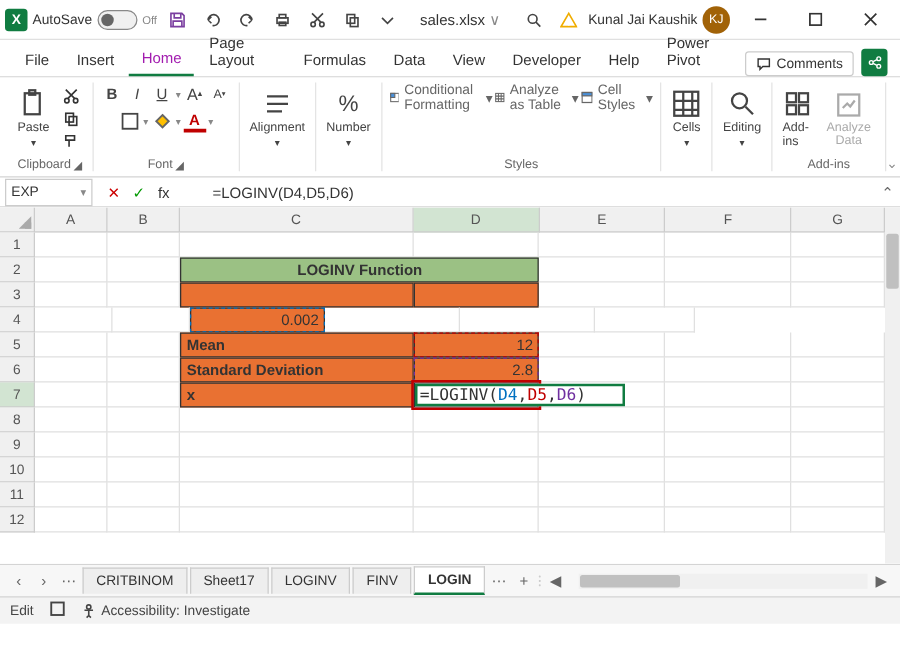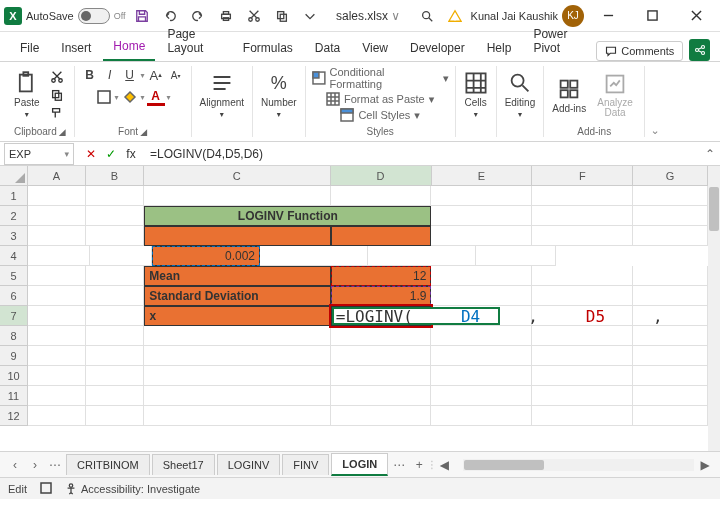--- a/index.html
+++ b/index.html
@@ -37,21 +37,21 @@
   .small-btn { width: 22px; height: 16px; display: flex; align-items: center; justify-content: center; font-size: 11px; border: none; background: none; }
   .font-row { display: flex; gap: 2px; align-items: center; }
   .font-btn { width: 18px; height: 18px; display: flex; align-items: center; justify-content: center; font-size: 12px; color: #444; }
   .launcher { font-size: 9px; color: #666; }
   
   
   .formula-area { height: 24px; display: flex; align-items: center; border-bottom: 1px solid #d4d4d4; }
   .name-box { width: 70px; height: 22px; border: 1px solid #ccc; margin: 0 4px; padding: 0 4px; font-size: 11px; display: flex; align-items: center; justify-content: space-between; }
   .fb-btns { display: flex; gap: 2px; padding: 0 4px; }
   .fb-btn { width: 18px; height: 18px; display: flex; align-items: center; justify-content: center; font-size: 12px; }
-  .formula-input { flex: 1; padding: 0 6px; font-size: 12px; }
+  .formula-input { flex: 1; padding: 0 6px; font-size: 12px; margin-left: 20px; }
   .fb-expand { width: 20px; text-align: center; color: #666; }
   
   
   .grid-container { position: relative; height: 285px; overflow: hidden; background: #fff; }
   .select-all { position: absolute; left: 0; top: 0; width: 28px; height: 20px; border-right: 1px solid #ccc; border-bottom: 1px solid #ccc; background: #f0f0f0; }
   .select-all::after { content: ""; position: absolute; right: 2px; bottom: 2px; border: 5px solid transparent; border-right-color: #aaa; border-bottom-color: #aaa; }
   .col-headers { position: absolute; left: 28px; top: 0; right: 12px; height: 20px; display: flex; background: #f0f0f0; }
   .col-h { border-right: 1px solid #ccc; border-bottom: 1px solid #ccc; display: flex; align-items: center; justify-content: center; font-size: 11px; color: #555; }
   .col-h.active { background: #d2e4d2; }
   .row-headers { position: absolute; left: 0; top: 20px; width: 28px; }
@@ -63,21 +63,21 @@
   .cell.right { justify-content: flex-end; }
   .cell.center { justify-content: center; }
   .cell.bold { font-weight: bold; }
   
   .loginv-header { background: #9bc184; border: 1px solid #333; }
   .orange-cell { background: #e97132; border: 1px solid #333; }
   .editing-cell { background: #fff; border: 1px solid #333; position: relative; }
   .marching { outline: 1px dashed #107c41; outline-offset: -1px; }
   .red-box { outline: 2px solid #c00000; outline-offset: 0; }
   
-  .formula-text { font-family: Consolas, monospace; font-size: 16px; gap: 48px; }
+  .formula-text { font-family: Consolas, monospace; font-size: 13px; }
   .fn-name { color: #333; }
   .ref-blue { color: #0070c0; }
   .ref-red { color: #c00000; }
   .ref-purple { color: #7030a0; }
   
   .vscroll { position: absolute; right: 0; top: 0; width: 12px; bottom: 0; background: #f0f0f0; }
   .vscroll-thumb { width: 10px; margin: 1px; height: 44px; background: #c0c0c0; border-radius: 2px; position: absolute; top: 20px; }
   
   
   .sheet-bar { height: 26px; display: flex; align-items: center; border-top: 1px solid #d4d4d4; padding: 0 6px; gap: 2px; background: #f7f7f7; }
@@ -297,29 +297,29 @@
       <div class="big-btn">
         <div class="icon-box" style="font-size:18px">%</div>
         <span>Number</span>
         <span style="font-size:8px">▾</span>
       </div>
     </div>
     <div class="rgroup-label" style="visibility:hidden">.</div>
   </div>
 
   <div class="rgroup" style="flex:0 0 150px">
-    <div class="rgroup-content" style="flex-direction:column;align-items:center;gap:2px;font-size:11px;color:#666">
+    <div class="rgroup-content" style="flex-direction:row;align-items:flex-start;gap:2px;font-size:11px;color:#666">
       <div style="display:flex;gap:4px;align-items:center"><svg width="14" height="14" viewBox="0 0 14 14">
             <rect x="1" y="1" width="12" height="12"></rect>
             <rect x="1" y="1" width="6" height="6" fill="#4a90d9"></rect>
           </svg><span>Conditional Formatting</span> ▾</div>
       <div style="display:flex;gap:4px;align-items:center"><svg width="14" height="14" viewBox="0 0 14 14">
             <rect x="1" y="1" width="12" height="12"></rect>
             <path d="M1 5h12M1 9h12M5 1v12M9 1v12"></path>
-          </svg><span>Format as Paste</span> ▾</div>
+          </svg><span>Analyze as Table</span> ▾</div>
       <div style="display:flex;gap:4px;align-items:center"><svg width="14" height="14" viewBox="0 0 14 14">
             <rect x="1" y="1" width="12" height="12"></rect>
             <rect x="1" y="1" width="12" height="4" fill="#4a90d9"></rect>
           </svg><span>Cell Styles</span> ▾</div>
     </div>
     <div class="rgroup-label">
         <span>Styles</span>
       </div>
   </div>
 
@@ -471,21 +471,21 @@
       <div class="cell right orange-cell marching" style="width:108px;outline-color:#c00000">12</div>
       <div class="cell" style="width:108px"></div>
         <div class="cell" style="width:108px"></div>
         <div class="cell" style="width:80px"></div>
       </div>
 
     <div class="cell-row">
         <div class="cell" style="width:62px"></div>
         <div class="cell" style="width:62px"></div>
       <div class="cell bold orange-cell" style="width:200px">Standard Deviation</div>
-      <div class="cell right orange-cell marching" style="width:108px;outline-color:#7030a0">1.9</div>
+      <div class="cell right orange-cell marching" style="width:108px;outline-color:#7030a0">2.8</div>
       <div class="cell" style="width:108px"></div>
         <div class="cell" style="width:108px"></div>
         <div class="cell" style="width:80px"></div>
       </div>
 
     <div class="cell-row">
         <div class="cell" style="width:62px"></div>
         <div class="cell" style="width:62px"></div>
       <div class="cell bold orange-cell" style="width:200px">x</div>
       <div class="cell editing-cell red-box" style="width:108px;padding:0;position:relative">

